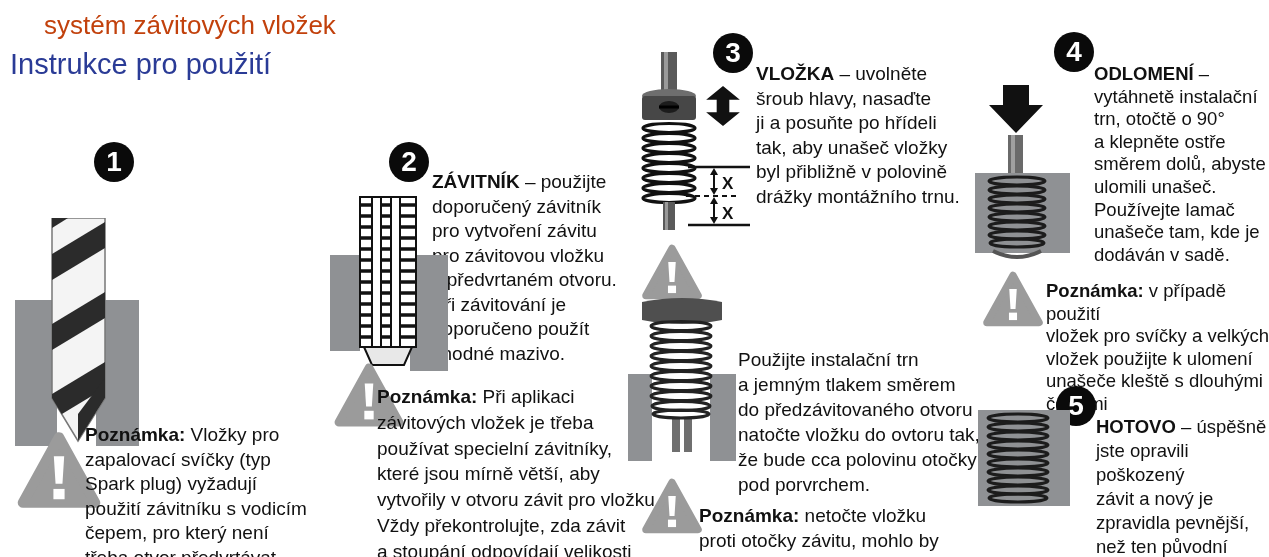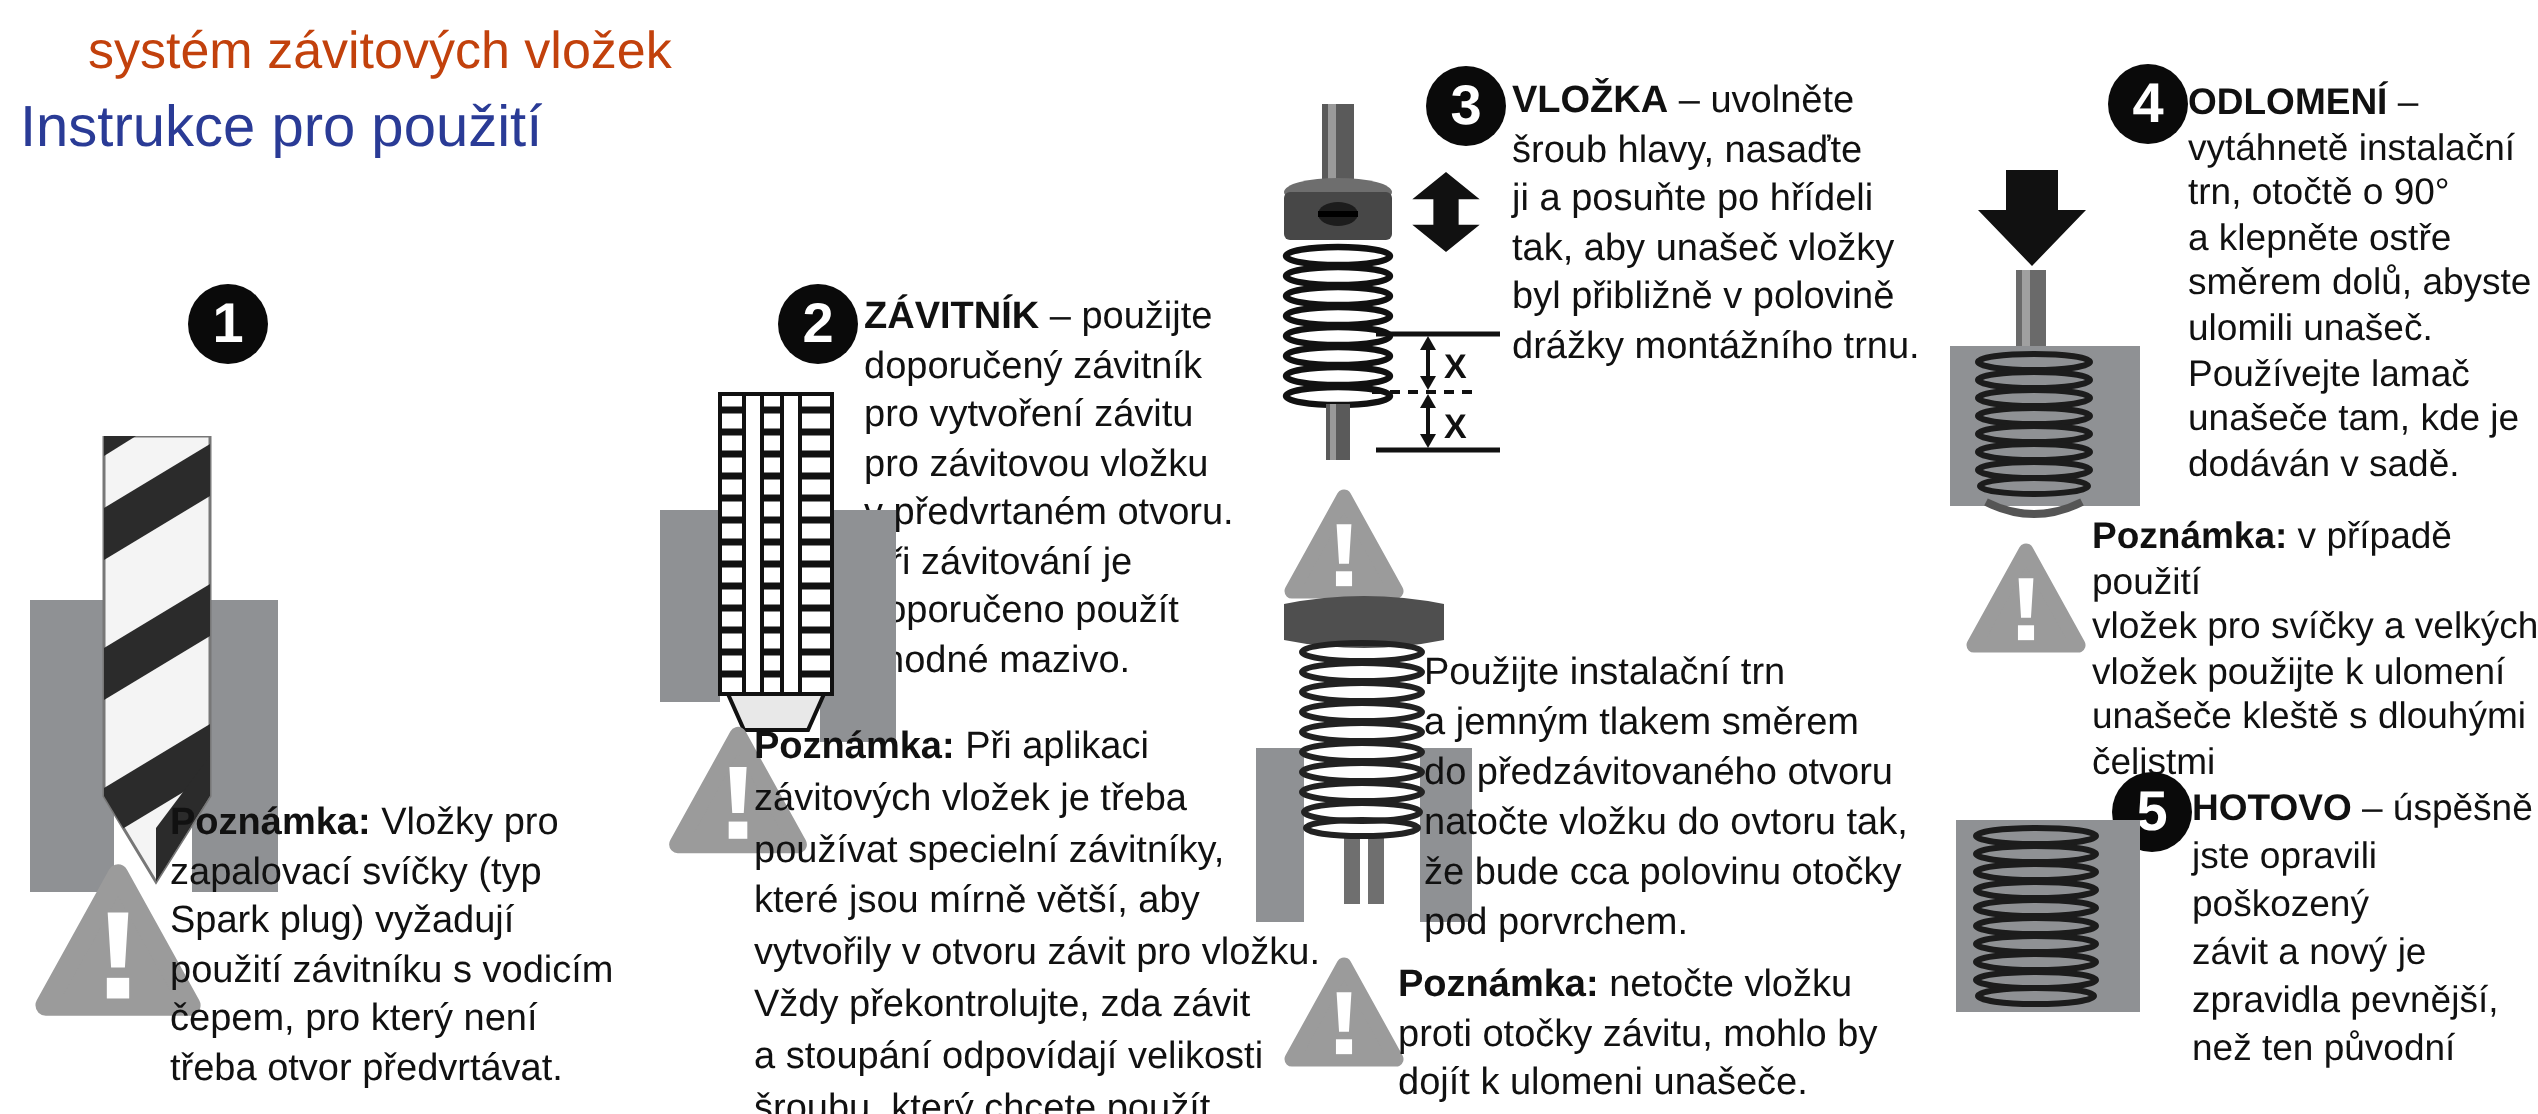--- a/index.html
+++ b/index.html
@@ -1,20 +1,20 @@
 <!DOCTYPE html>
 <html><head>
 <meta charset="utf-8">
 <style>
   html,body{margin:0;padding:0;background:#fff;}
   .page{position:relative;width:1269px;height:557px;background:#ffffff;overflow:hidden;
         font-family:"Liberation Sans",sans-serif;color:#111;}
   .kicker{position:absolute;left:44px;top:10px;font-size:26px;color:#c2410c;}
   .title{position:absolute;left:10px;top:48px;margin:0;font-size:29px;font-weight:normal;color:#2a3b96;letter-spacing:0;}
-  .txt{position:absolute;font-size:19px;line-height:24.5px;white-space:pre-line;}
+  .txt{position:absolute;font-size:19px;line-height:24.5px;white-space:pre-line;margin-top:23px;}
   .txt b{font-weight:bold;}
   .compact{font-size:18.5px;line-height:22.6px;}
   .badge{position:absolute;width:40px;height:40px;border-radius:50%;background:#0a0a0a;color:#fff;
          font-weight:bold;font-size:28px;display:flex;align-items:center;justify-content:center;}
   .ill{position:absolute;}
   svg text{font-family:"Liberation Sans",sans-serif;}
 </style>
 </head>
 <body>
 
@@ -158,21 +158,21 @@
       <ellipse cx="53" cy="48" rx="30" ry="4.5"></ellipse>
         <ellipse cx="53" cy="58" rx="30" ry="4.5"></ellipse>
       <ellipse cx="53" cy="68" rx="30" ry="4.5"></ellipse>
         <ellipse cx="53" cy="78" rx="30" ry="4.5"></ellipse>
       <ellipse cx="53" cy="88" rx="30" ry="4.5"></ellipse>
         <ellipse cx="53" cy="98" rx="30" ry="4.5"></ellipse>
       <ellipse cx="53" cy="108" rx="29" ry="4.5"></ellipse>
         <ellipse cx="53" cy="116" rx="28" ry="4"></ellipse>
     </g>
   </svg>
-  <div class="txt" style="left:712px;top:324px;width:250px;line-height:25px">Použijte instalační trn
+  <div class="txt" style="left:738px;top:324px;width:250px;line-height:25px">Použijte instalační trn
 a jemným tlakem směrem
 do předzávitovaného otvoru
 natočte vložku do ovtoru tak,
 že bude cca polovinu otočky
 pod porvrchem.</div>
 
   <svg class="ill" style="left:641px;top:477px" width="62" height="58">
       <use href="#warn"></use>
     </svg>
   <div class="txt" style="left:699px;top:481px;width:265px"><b>Poznámka:</b><span> netočte vložku

